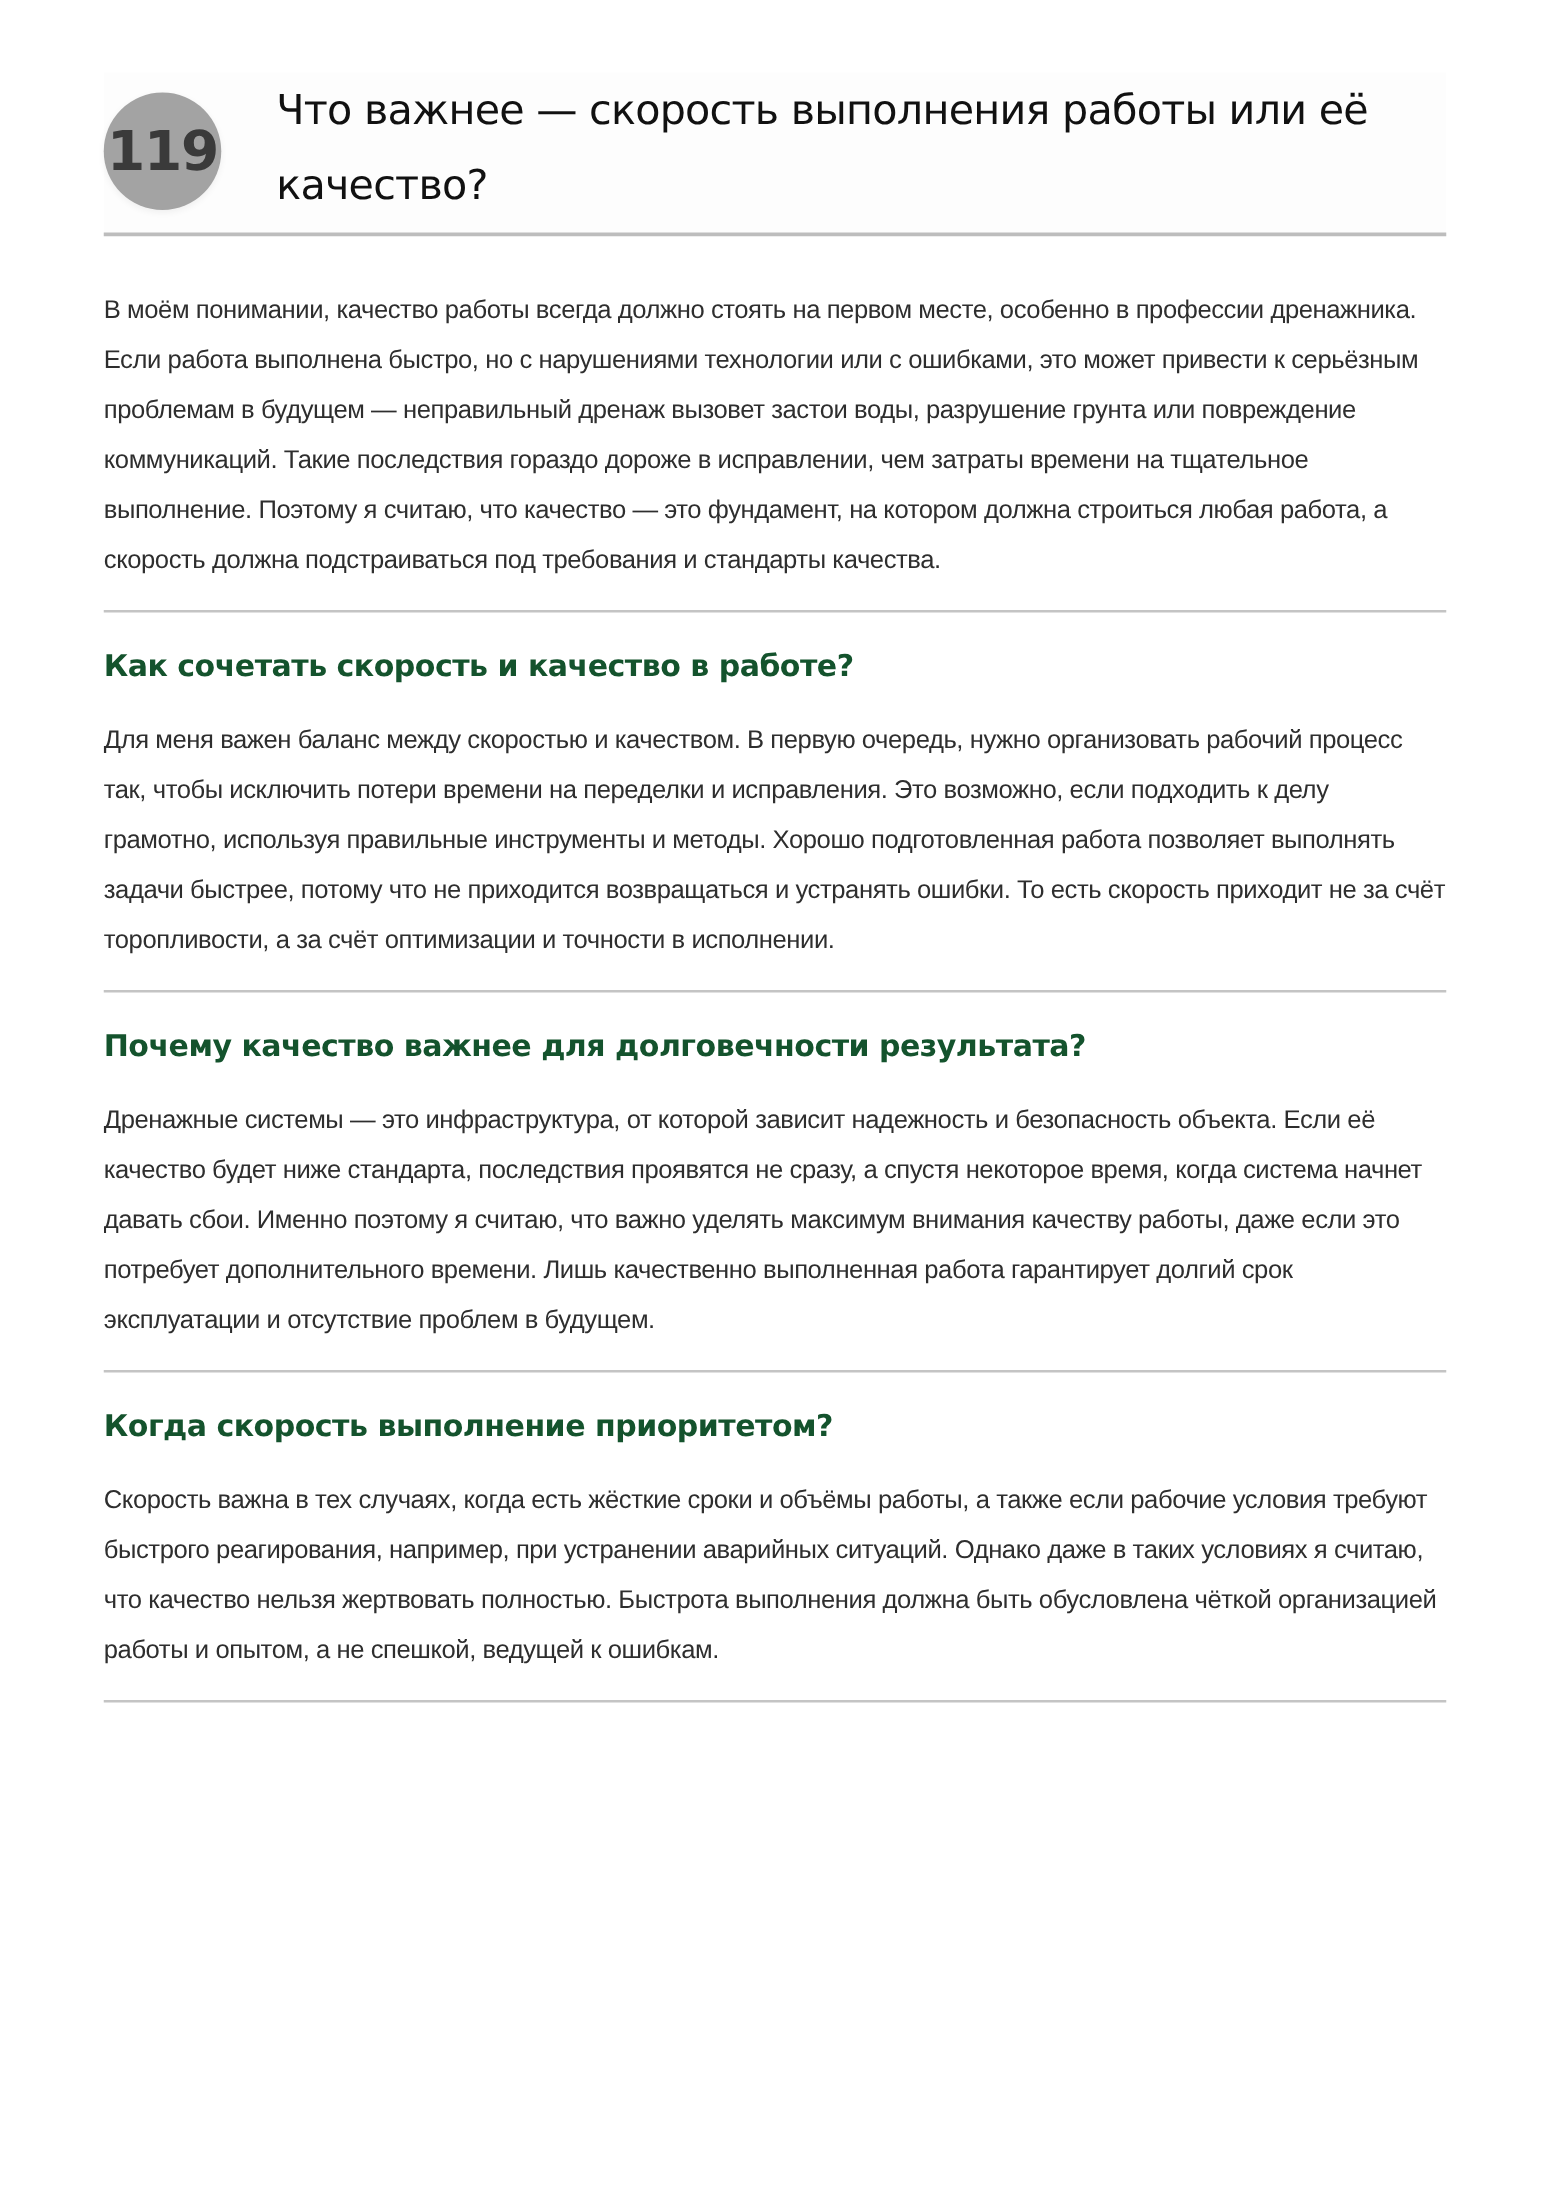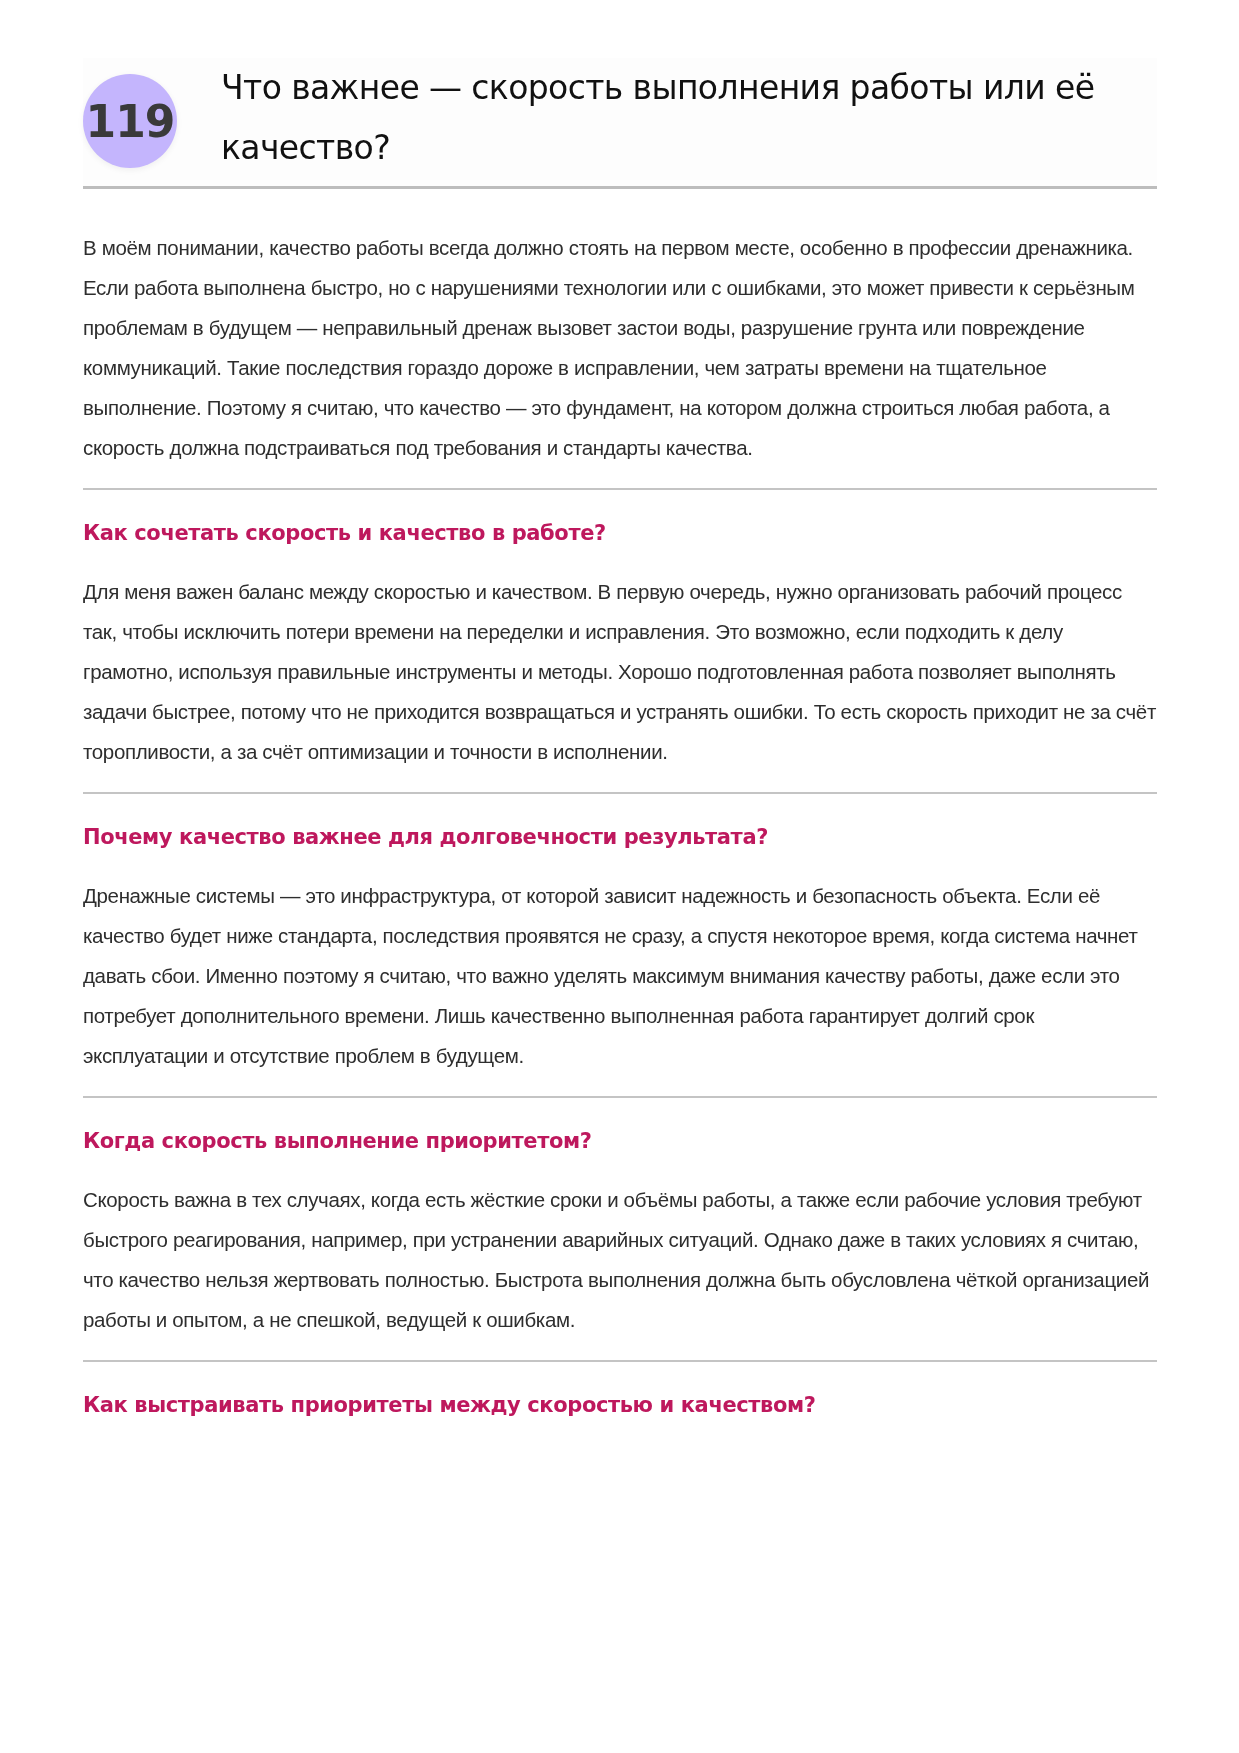--- a/index.html
+++ b/index.html
@@ -22,21 +22,21 @@
       height: 130px;
       background: #fdfdfd;
     }
     .badge {
       position: absolute;
       left: 0;
       top: 16px;
       width: 94px;
       height: 94px;
       border-radius: 50%;
-      background: #c4b5fd;
+      background: #a3a3a3;
       box-shadow: 0 2px 6px rgba(0,0,0,0.06);
       display: flex;
       align-items: center;
       justify-content: center;
       font-family: "DejaVu Sans", sans-serif;
       font-weight: bold;
       font-size: 44px;
       color: #3a3a3a;
       letter-spacing: -1px;
     }
@@ -77,23 +77,23 @@
     }
     .section-rule {
       height: 2px;
       background: #c4c4c4;
       margin: 20px 0 0 0;
     }
     .section-heading {
       margin: 28px 0 24px 0;
       font-family: "DejaVu Sans", sans-serif;
       font-weight: bold;
-      font-size: 21px;
+      font-size: 24px;
       line-height: 30px;
-      color: #be185d;
+      color: #14532d;
       letter-spacing: -0.4px;
     }
   </style>
 </head>
 <body>
 
 <div class="page">
   <div class="header">
     <div class="badge">119</div>
     <h1 class="title">Что важнее — скорость выполнения работы или её качество?</h1>
@@ -116,16 +116,15 @@
     </div>
 
     <div>
       <div class="section-rule"></div>
       <h2 class="section-heading">Когда скорость выполнение приоритетом?</h2>
       <p class="para">Скорость важна в тех случаях, когда есть жёсткие сроки и объёмы работы, а также если рабочие условия требуют быстрого реагирования, например, при устранении аварийных ситуаций. Однако даже в таких условиях я считаю, что качество нельзя жертвовать полностью. Быстрота выполнения должна быть обусловлена чёткой организацией работы и опытом, а не спешкой, ведущей к ошибкам.</p>
     </div>
 
     <div>
       <div class="section-rule"></div>
-      <h2 class="section-heading">Как выстраивать приоритеты между скоростью и качеством?</h2>
     </div>
   </div>
 </div>
 
 </body></html>

